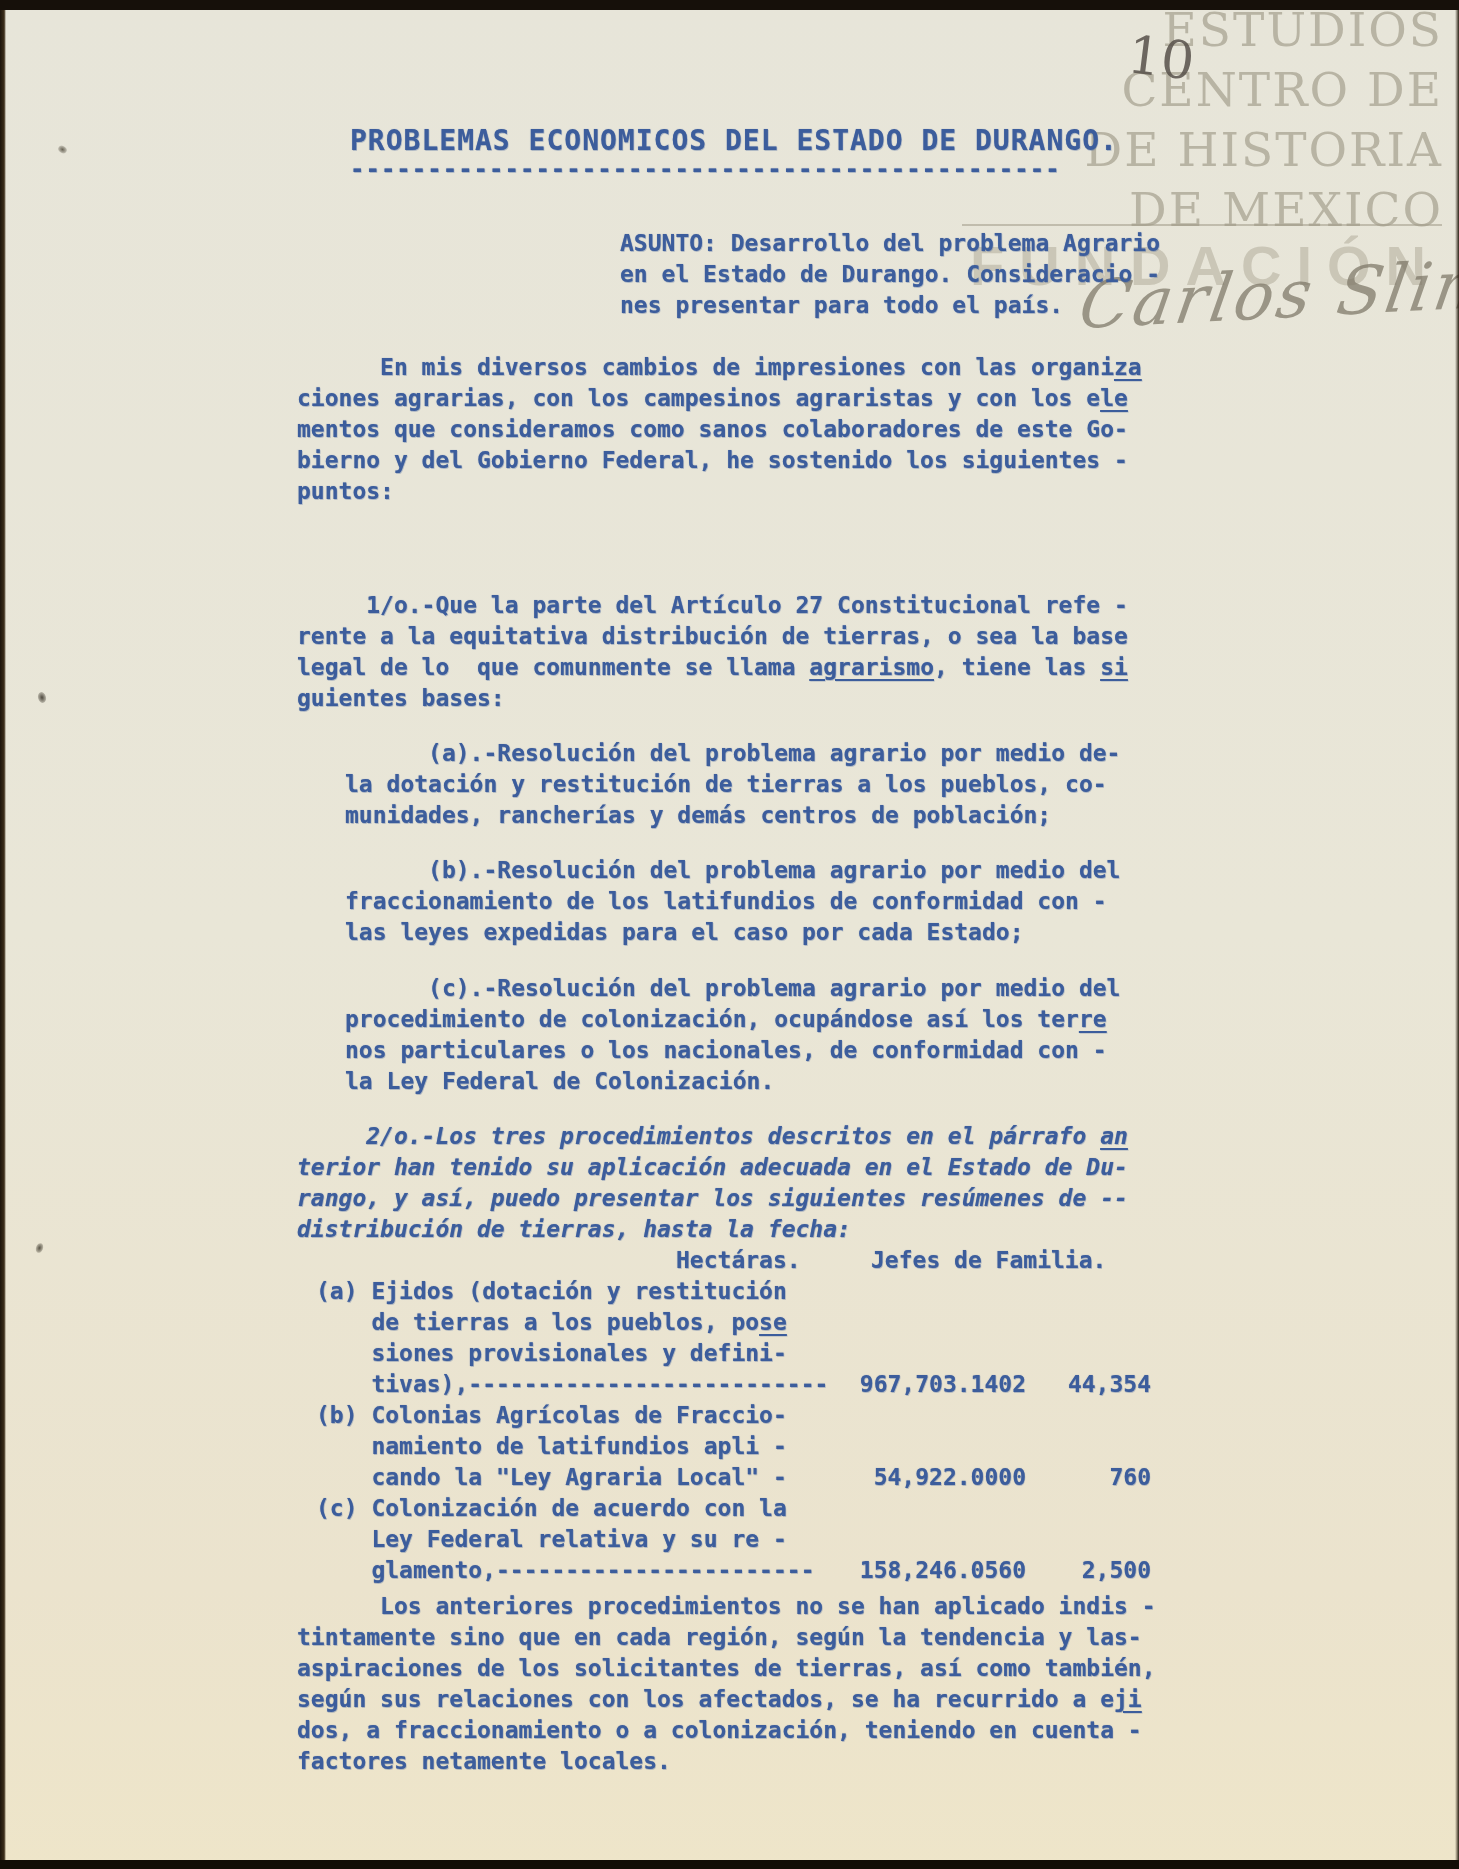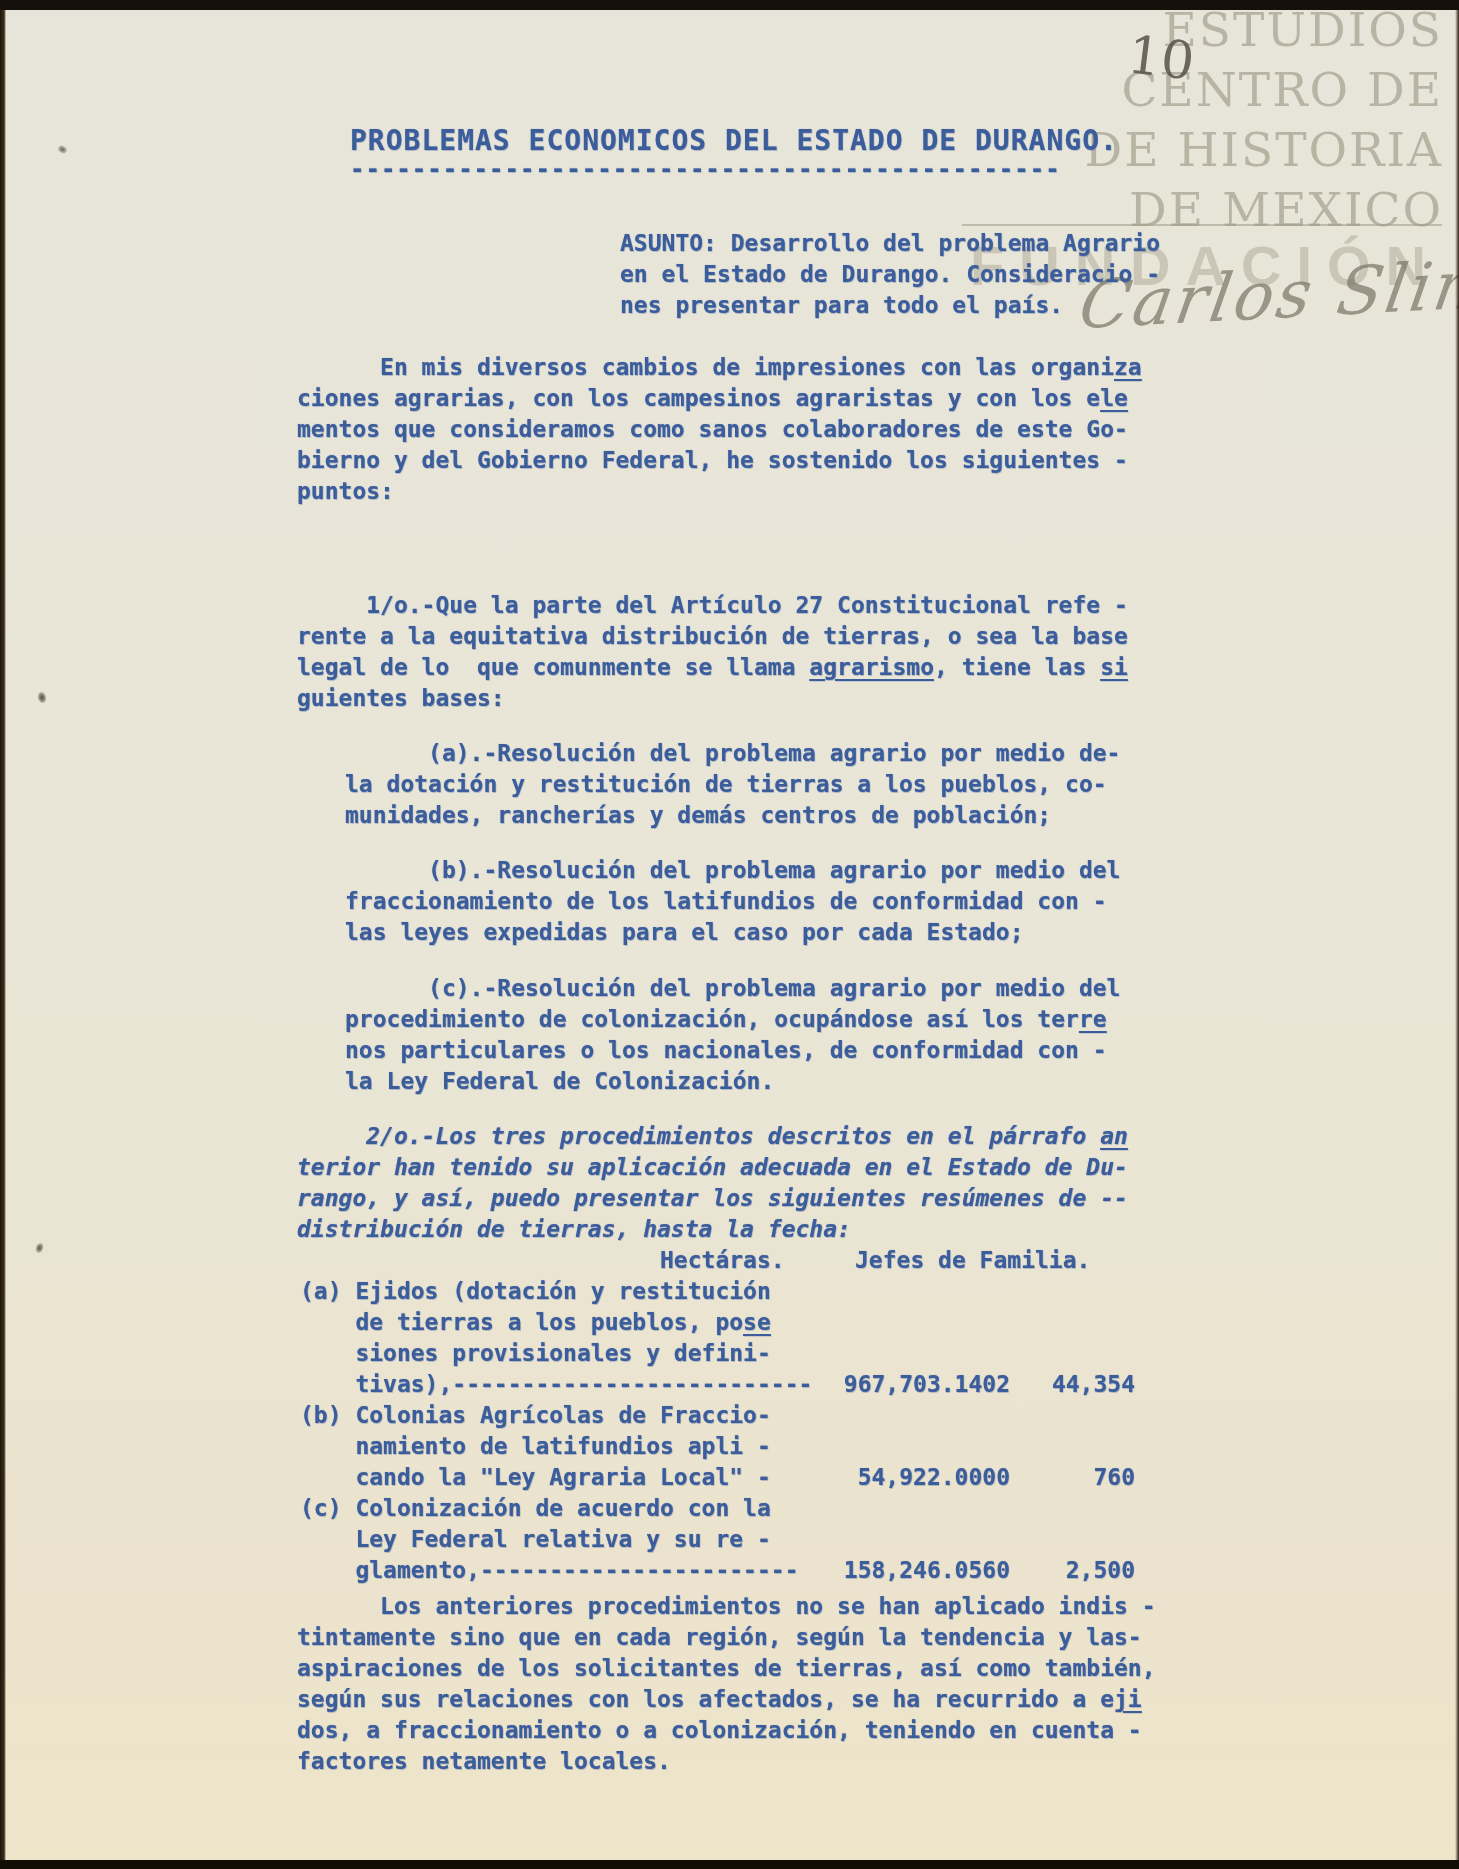--- a/index.html
+++ b/index.html
@@ -109,21 +109,21 @@
         <div class="line"><span>procedimiento de colonización, ocupándose así los ter</span><span class="u">re</span></div>
         <div class="line"><span>nos particulares o los nacionales, de conformidad con -</span></div>
         <div class="line"><span>la Ley Federal de Colonización.</span></div>
       </div>
       <div class="block" style="left: 297px; top: 1121px; width: 900px; font-style: italic;">
         <div class="line"><span>     2/o.-Los tres procedimientos descritos en el párrafo </span><span class="u">an</span></div>
         <div class="line"><span>terior han tenido su aplicación adecuada en el Estado de Du-</span></div>
         <div class="line"><span>rango, y así, puedo presentar los siguientes resúmenes de --</span></div>
         <div class="line"><span>distribución de tierras, hasta la fecha:</span></div>
       </div>
-      <div class="block" style="left: 300px; top: 1245px; width: 900px;">
+      <div class="block" style="left: 316px; top: 1245px; width: 900px;">
         <div class="line"><span class="val" style="left: 360px;">Hectáras.</span><span class="val" style="left: 555px;">Jefes de Familia.</span></div>
         <div class="line"><span>(a) Ejidos (dotación y restitución</span></div>
         <div class="line"><span>    de tierras a los pueblos, po</span><span class="u">se</span></div>
         <div class="line"><span>    siones provisionales y defini-</span></div>
         <div class="line"><span>    tivas),--------------------------</span><span class="val" style="left: 525px; width: 185px; text-align: right;">967,703.1402</span><span class="val" style="left: 735px; width: 100px; text-align: right;">44,354</span></div>
         <div class="line"><span>(b) Colonias Agrícolas de Fraccio-</span></div>
         <div class="line"><span>    namiento de latifundios apli -</span></div>
         <div class="line"><span>    cando la "Ley Agraria Local" -</span><span class="val" style="left: 525px; width: 185px; text-align: right;">54,922.0000</span><span class="val" style="left: 735px; width: 100px; text-align: right;">760</span></div>
         <div class="line"><span>(c) Colonización de acuerdo con la</span></div>
         <div class="line"><span>    Ley Federal relativa y su re -</span></div>

